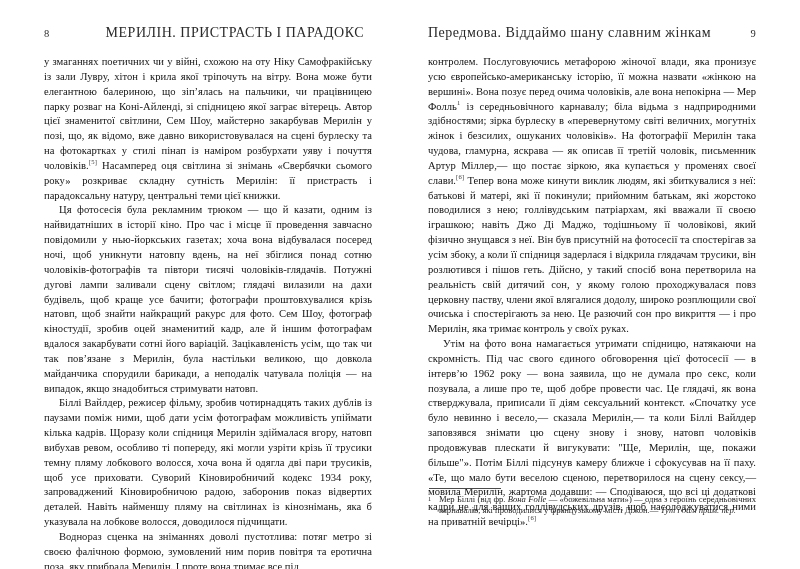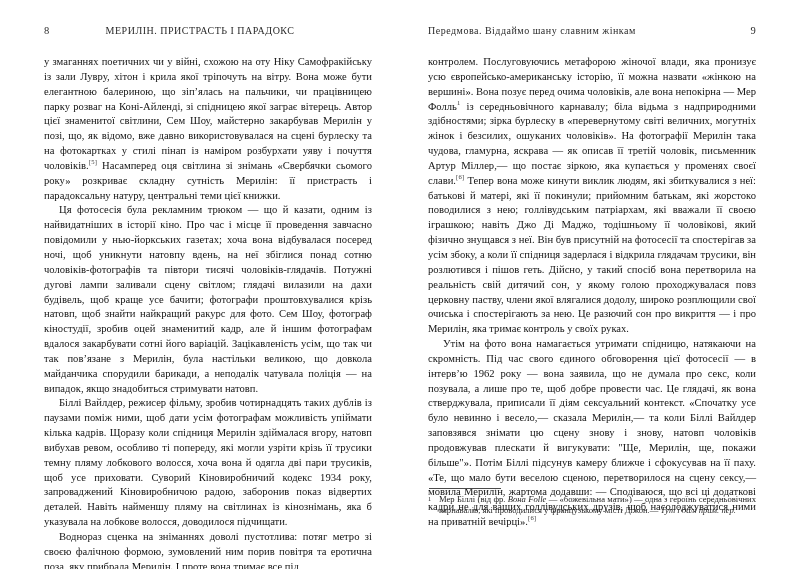--- a/index.html
+++ b/index.html
@@ -53,21 +53,21 @@
     font-size: 10.5px;
     color: #2a2a2a;
     font-variant-numeric: lining-nums;
   }
   .runhead-left .folio { margin-right: 56px; }
   .runhead-right .folio {
     margin-left: auto;
     padding-left: 18px;
   }
   .runhead-title {
-    font-size: 10px;
+    font-size: 14px;
     letter-spacing: 0.5px;
   }
   .runhead-left .runhead-title { text-transform: uppercase; }
 
   
   .textblock {
     margin-top: 14px;
     font-size: 10.6px;
     line-height: 14.85px;
     text-align: justify;

